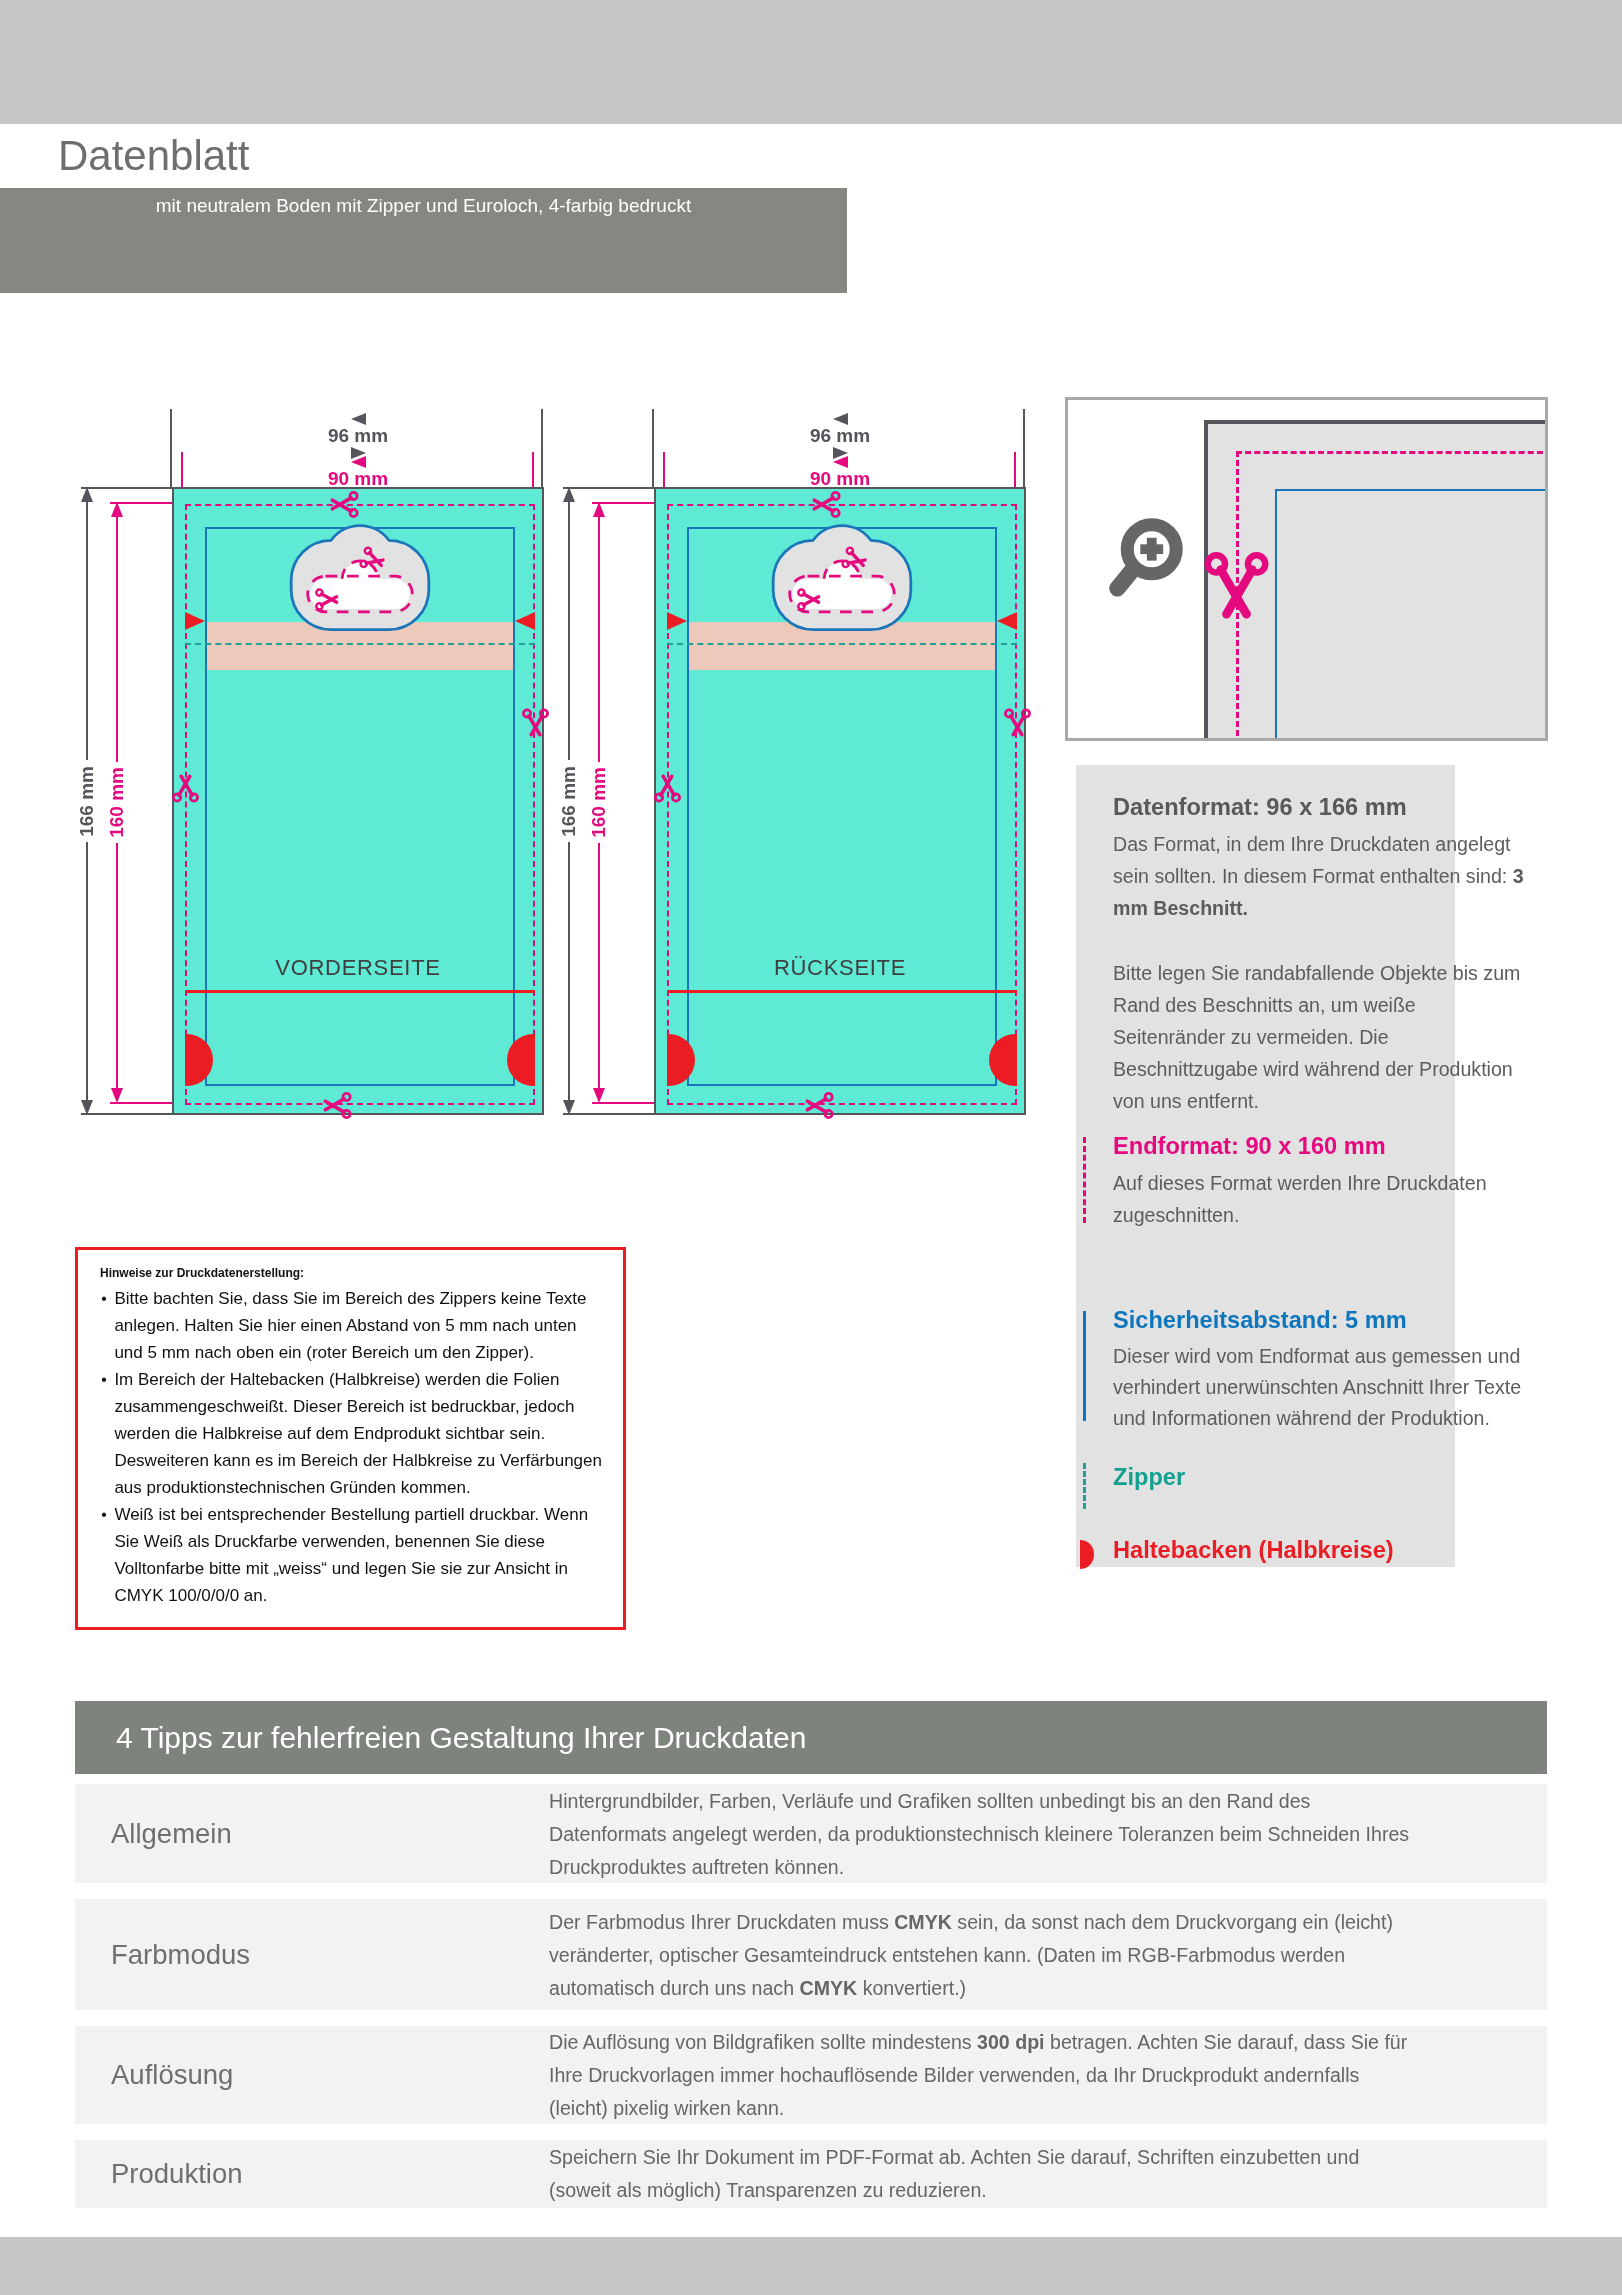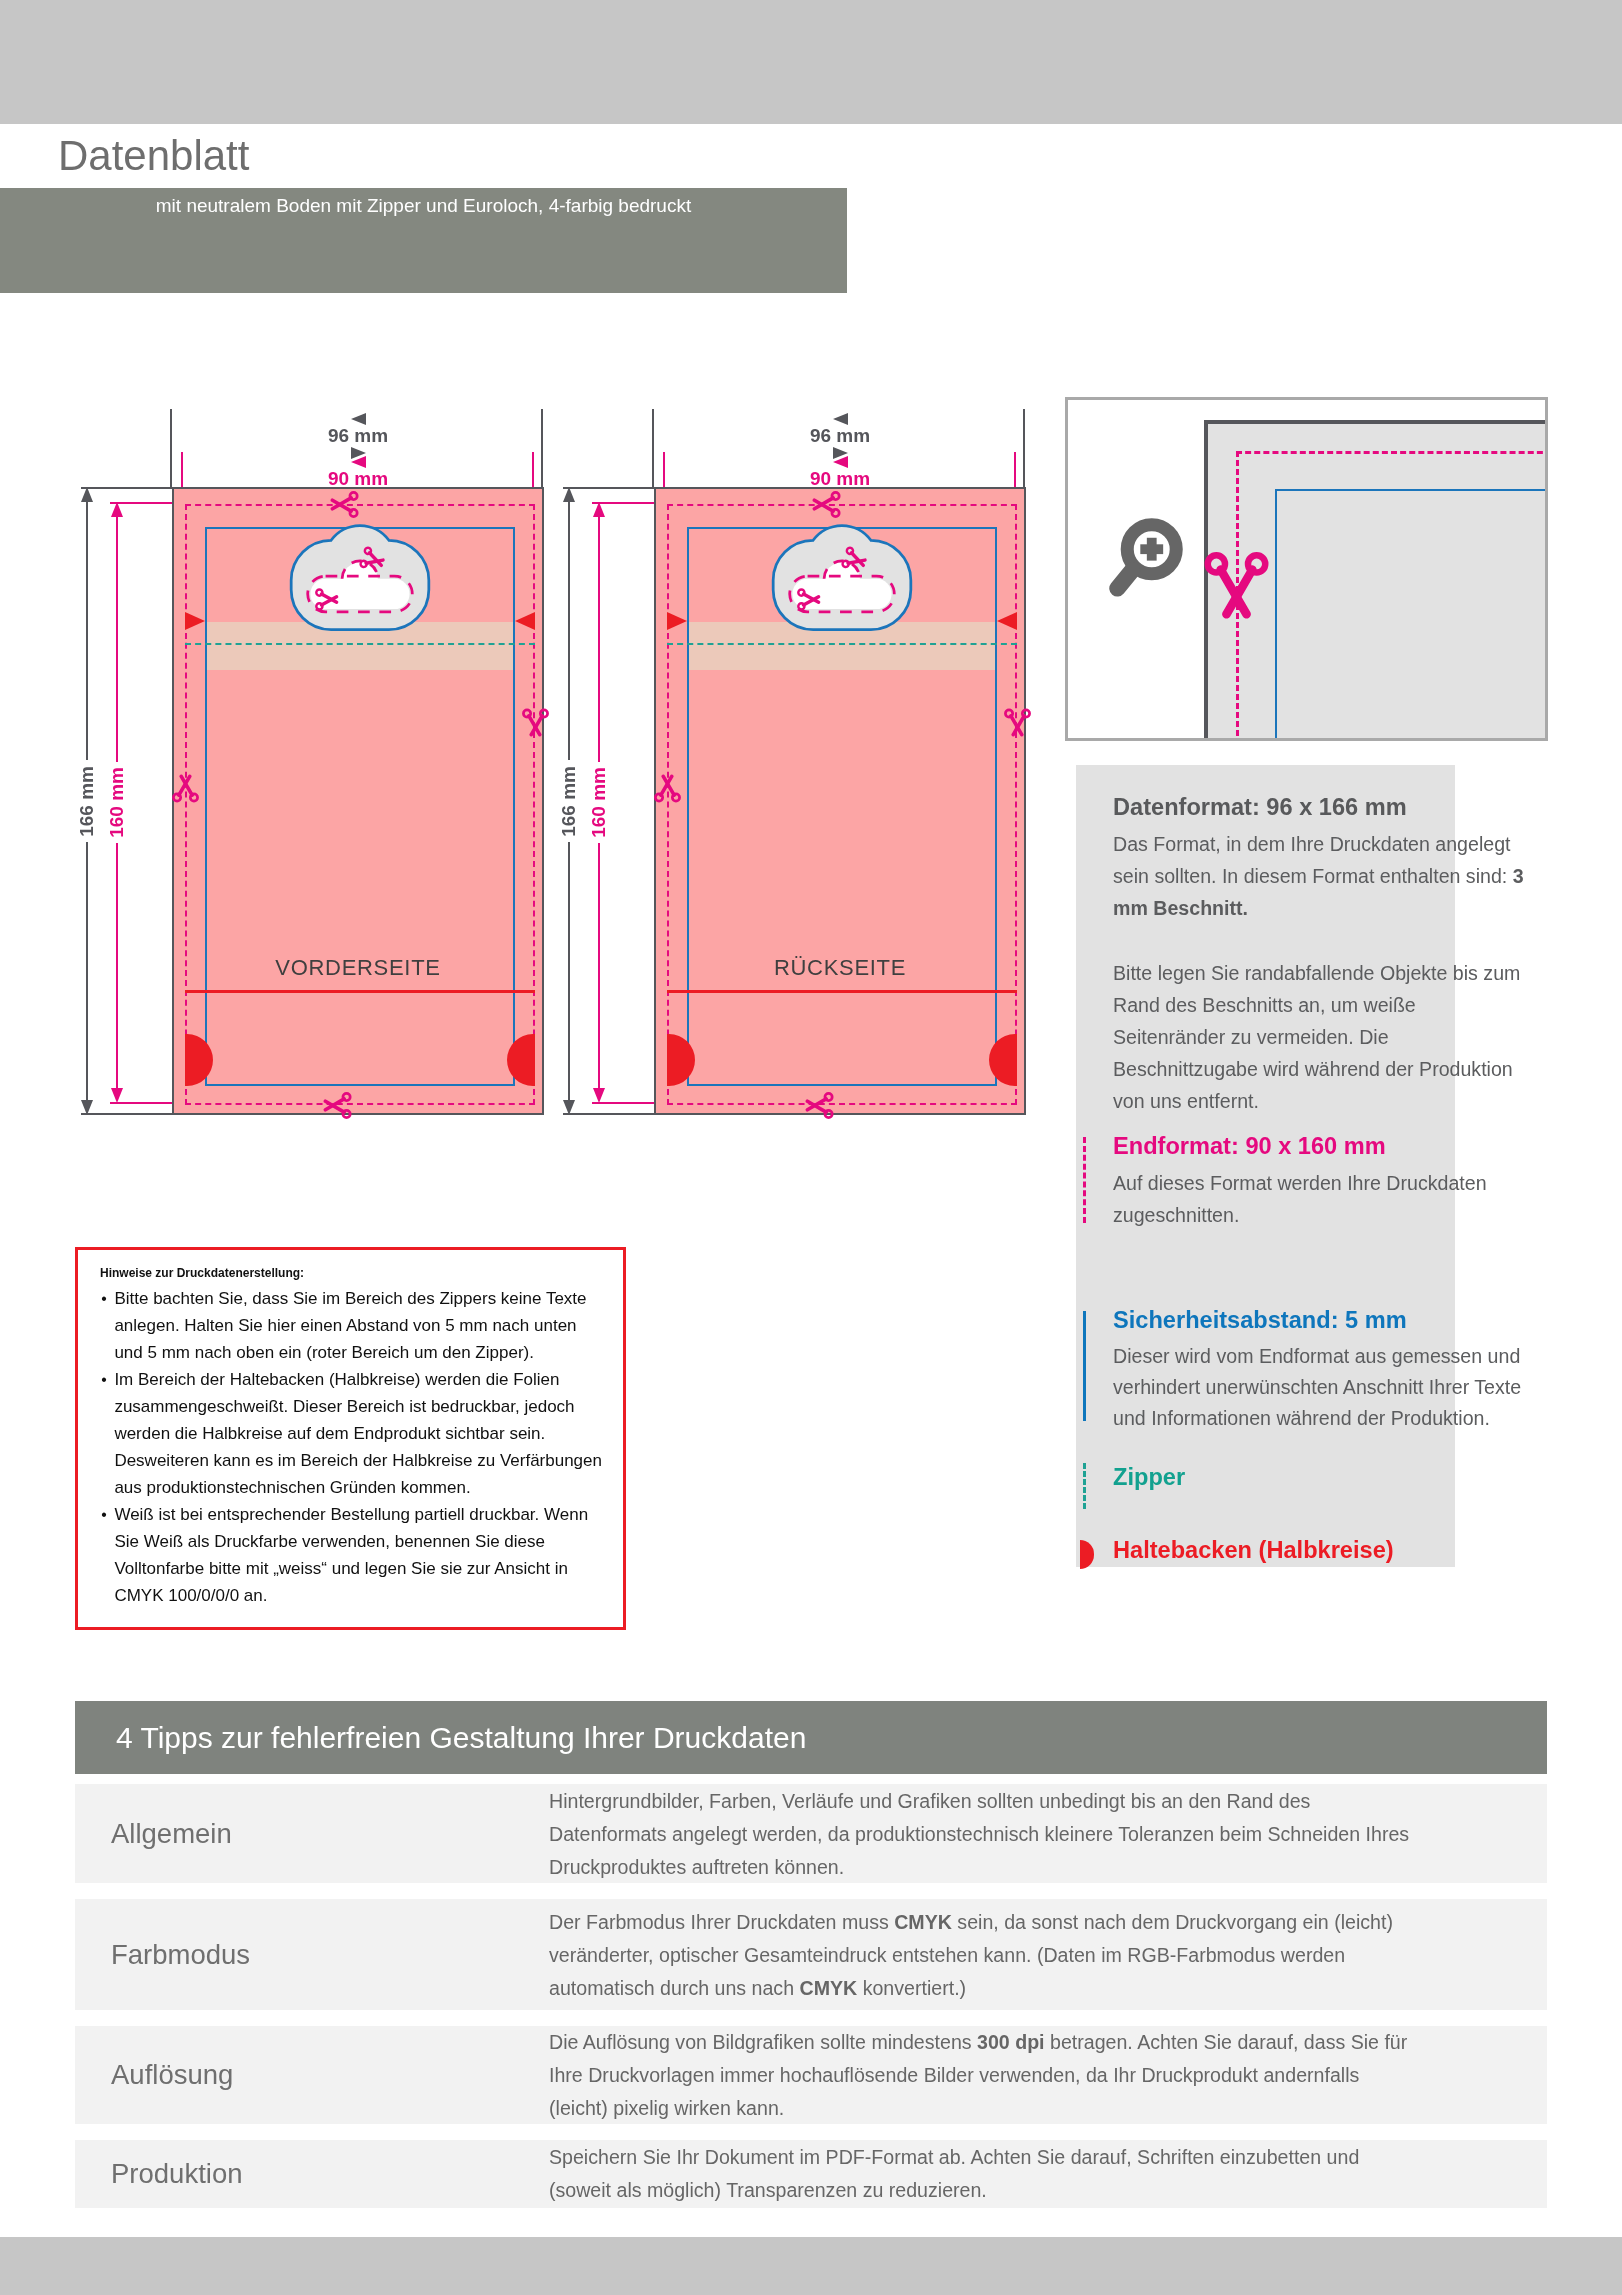--- a/index.html
+++ b/index.html
@@ -7,21 +7,21 @@
   .abs{position:absolute;}
   
   .topband{left:0;top:0;width:1623px;height:124px;background:#c6c6c6;}
   .titlebox{left:0;top:124px;width:330px;height:63px;background:#fff;display:flex;align-items:center;}
   .titlebox span{font-size:42px;color:#6e6e6e;padding-left:58px;}
   .banner{left:0;top:188px;width:847px;height:105px;background:#848880;color:#fff;text-align:center;}
   .banner .t1{font-size:30px;margin-top:18.3px;}
   .banner .t2{font-size:19px;margin-top:6.5px;}
   
   .diagram{top:393px;width:487px;height:772px;}
-  .pouch{left:109px;top:94px;width:372px;height:628px;background:#fca5a5;border:2.6px solid #55565b;box-sizing:border-box;}
+  .pouch{left:109px;top:94px;width:372px;height:628px;background:#5eead4;border:2.6px solid #55565b;box-sizing:border-box;}
   .cutrect{position:absolute;left:11px;top:15px;width:350px;height:601px;border:2px dashed #e5097f;box-sizing:border-box;}
   .saferect{position:absolute;left:31px;top:38px;width:310px;height:559px;border:2px solid #1b75bb;box-sizing:border-box;}
   .zipband{position:absolute;left:31px;top:133px;width:310px;height:48px;background:#ecc9ba;}
   .zipline{position:absolute;left:11px;top:154px;width:350px;height:0;border-top:2.6px dashed #1fa294;}
   .tri{position:absolute;width:0;height:0;border-top:9.8px solid transparent;border-bottom:9.8px solid transparent;}
   .tri.r{border-left:20px solid #ec1c24;}
   .tri.l{border-right:20px solid #ec1c24;}
   .sidelabel{position:absolute;left:0;top:466px;width:100%;text-align:center;font-size:22px;letter-spacing:0.7px;color:#3f3f3f;}
   .redline{position:absolute;left:11px;top:501px;width:350px;height:3.3px;background:#ec1c24;}
   .disc{position:absolute;width:28px;height:52px;background:#ec1c24;}

